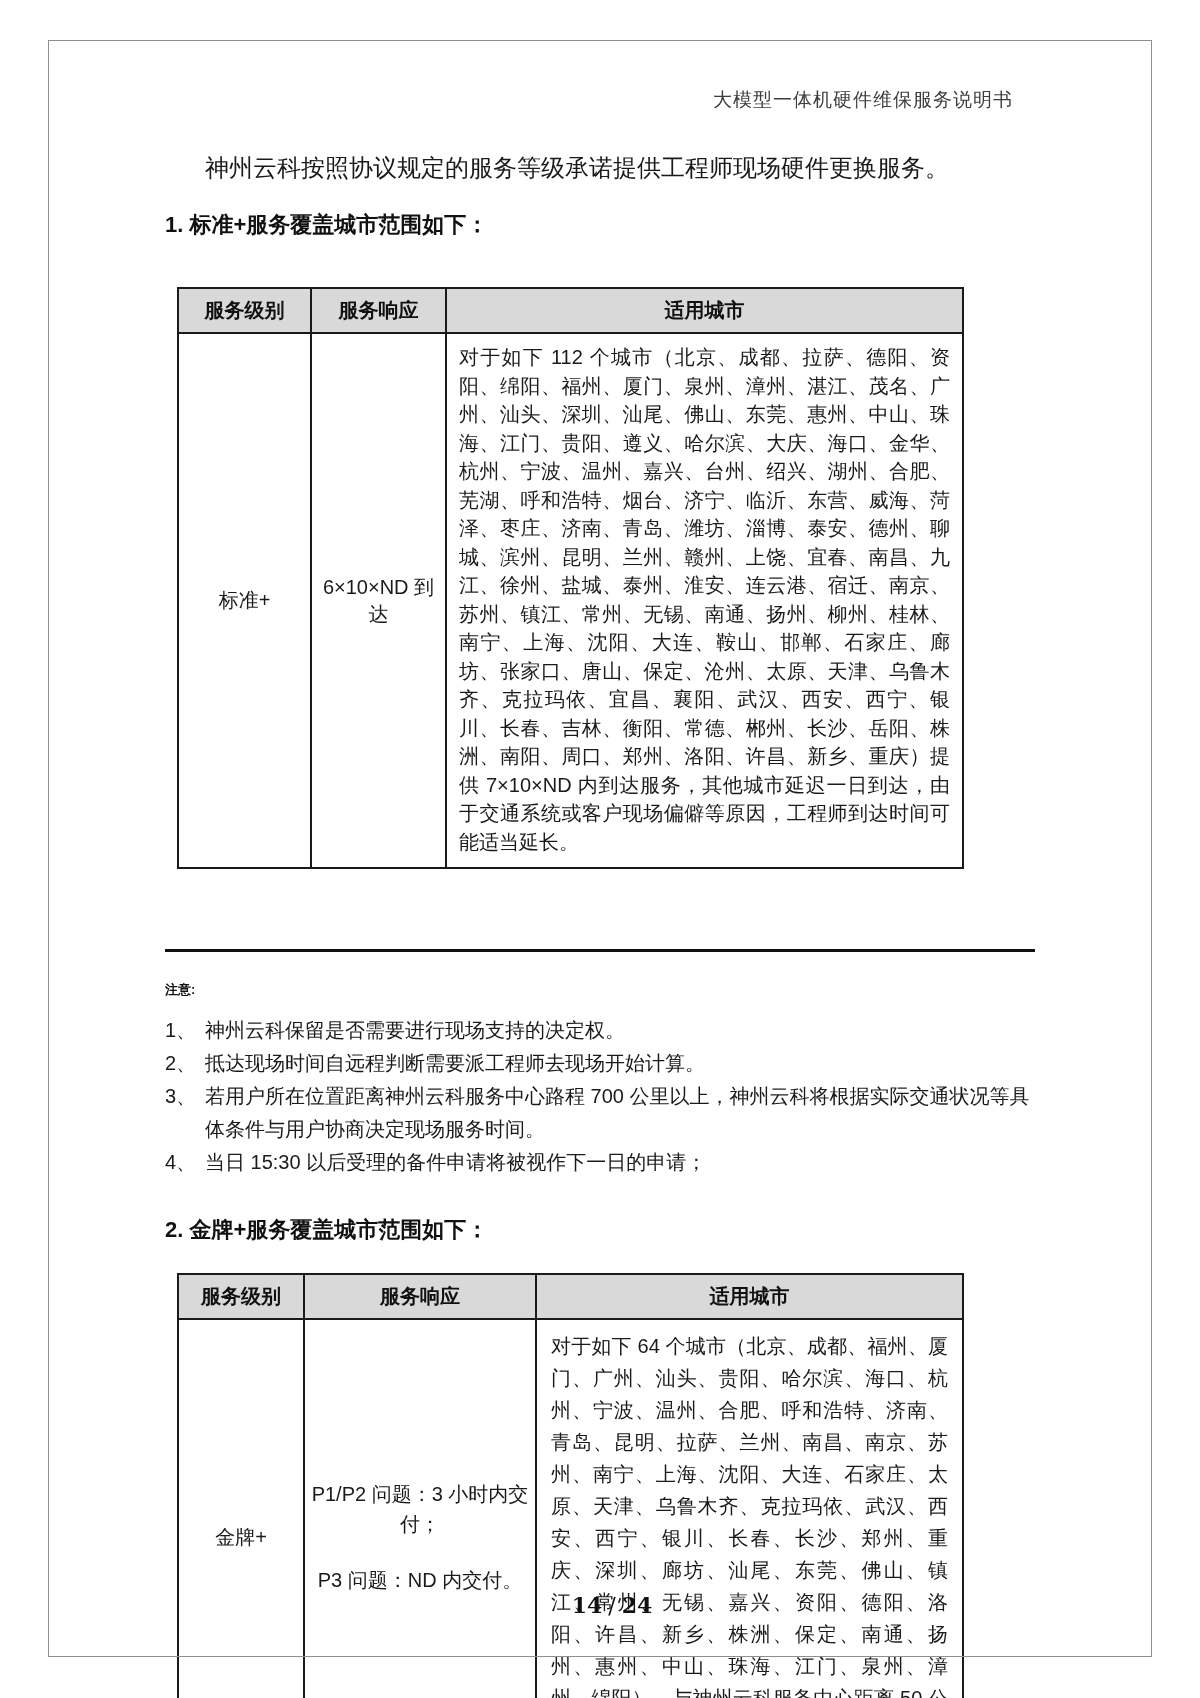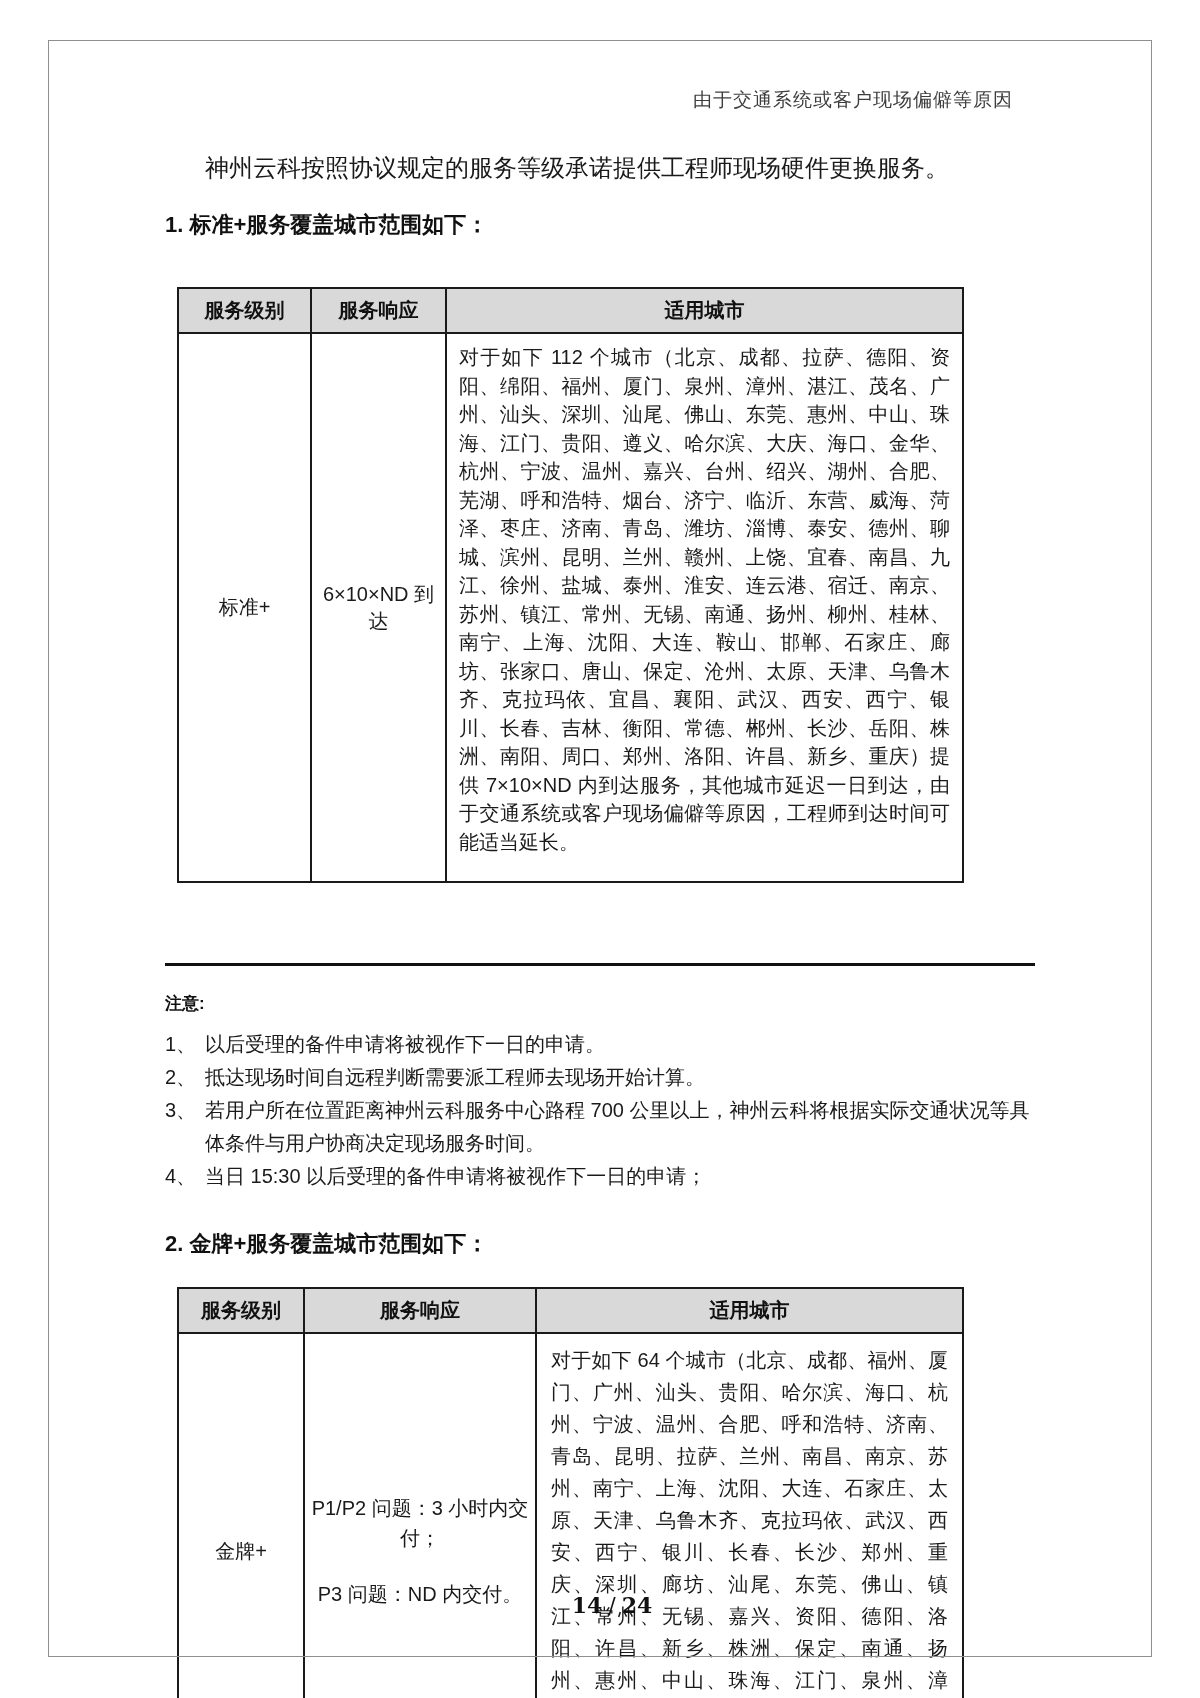--- a/index.html
+++ b/index.html
@@ -58,33 +58,33 @@
   .cell-center {
     text-align:center; vertical-align:middle;
     font-size:20px;
   }
   .cell-cities {
     vertical-align:top;
     font-size:20px;
     text-align:justify;
     text-justify:inter-ideograph;
   }
-  .t1 .cell-cities { padding:9px 12px 25px 12px; line-height:28.5px; }
+  .t1 .cell-cities { padding:9px 12px 11px 12px; line-height:28.5px; }
   .t2 .cell-cities { padding:10px 14px 8px 14px;  line-height:32px; }
   .t1 col.c1 { width:133px; } .t1 col.c2 { width:135px; } .t1 col.c3 { width:517px; }
   .t2 col.c1 { width:126px; } .t2 col.c2 { width:232px; } .t2 col.c3 { width:427px; }
   .resp-line { margin:0; line-height:30px; }
   .resp-line + .resp-line { margin-top:26px; }
   .notes-divider {
     height:3px; background:#111;
     margin:80px 165px 0 165px;
   }
   .notes-heading {
     margin:24px 165px 0 165px;
-    font-size:17px; font-weight:bold; line-height:28px;
+    font-size:13px; font-weight:bold; line-height:28px;
     color:#111;
   }
   .notes-list { margin:10px 165px 0 165px; width:870px; }
   .note-item { display:flex; font-size:20px; line-height:33px; }
   .note-num { flex:0 0 40px; }
   .note-text { flex:1; }
   .heading-gold { margin-top:36px; }
   .table-gold { margin-top:28px; }
   .doc-footer {
     position:absolute; left:0; right:0; bottom:80px;
@@ -95,21 +95,21 @@
     margin-left:24px;
   }
   .doc-footer .sep { font-weight:normal; padding:0 6px; }
 </style>
 </head>
 <body>
 
 <div class="page">
   <div class="page-border"></div>
 
-  <div class="doc-header">由于交通系统或客户现场偏僻等原因</div>
+  <div class="doc-header">大模型一体机硬件维保服务说明书</div>
 
   <div class="intro">神州云科按照协议规定的服务等级承诺提供工程师现场硬件更换服务。</div>
 
   <div class="section-heading">1. 标准+服务覆盖城市范围如下：</div>
 
   <table class="svc-table t1">
     <colgroup>
         <col class="c1">
         <col class="c2">
         <col class="c3">
@@ -130,21 +130,21 @@
     </tbody>
   </table>
 
   <div class="notes-divider"></div>
 
   <div class="notes-heading">注意:</div>
 
   <div class="notes-list">
     <div class="note-item">
       <span class="note-num">1、</span>
-      <span class="note-text">以后受理的备件申请将被视作下一日的申请。</span>
+      <span class="note-text">神州云科保留是否需要进行现场支持的决定权。</span>
     </div>
     <div class="note-item">
       <span class="note-num">2、</span>
       <span class="note-text">抵达现场时间自远程判断需要派工程师去现场开始计算。</span>
     </div>
     <div class="note-item">
       <span class="note-num">3、</span>
       <span class="note-text">若用户所在位置距离神州云科服务中心路程 700 公里以上，神州云科将根据实际交通状况等具体条件与用户协商决定现场服务时间。</span>
     </div>
     <div class="note-item">

